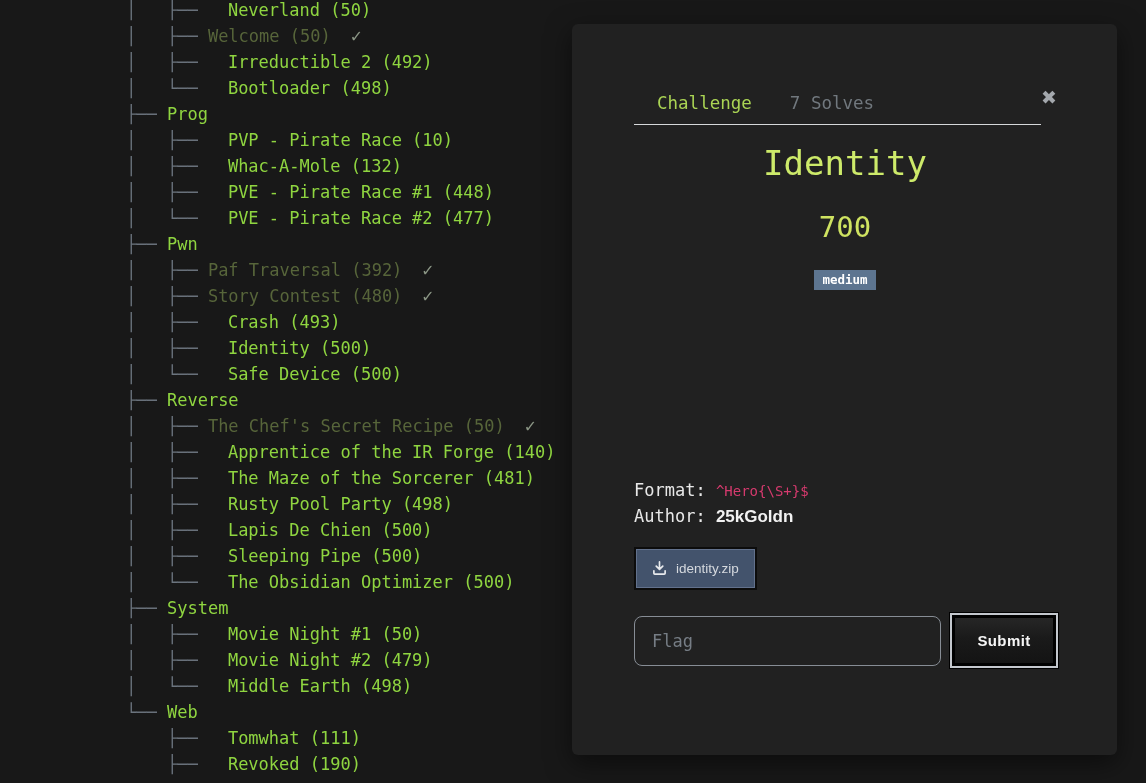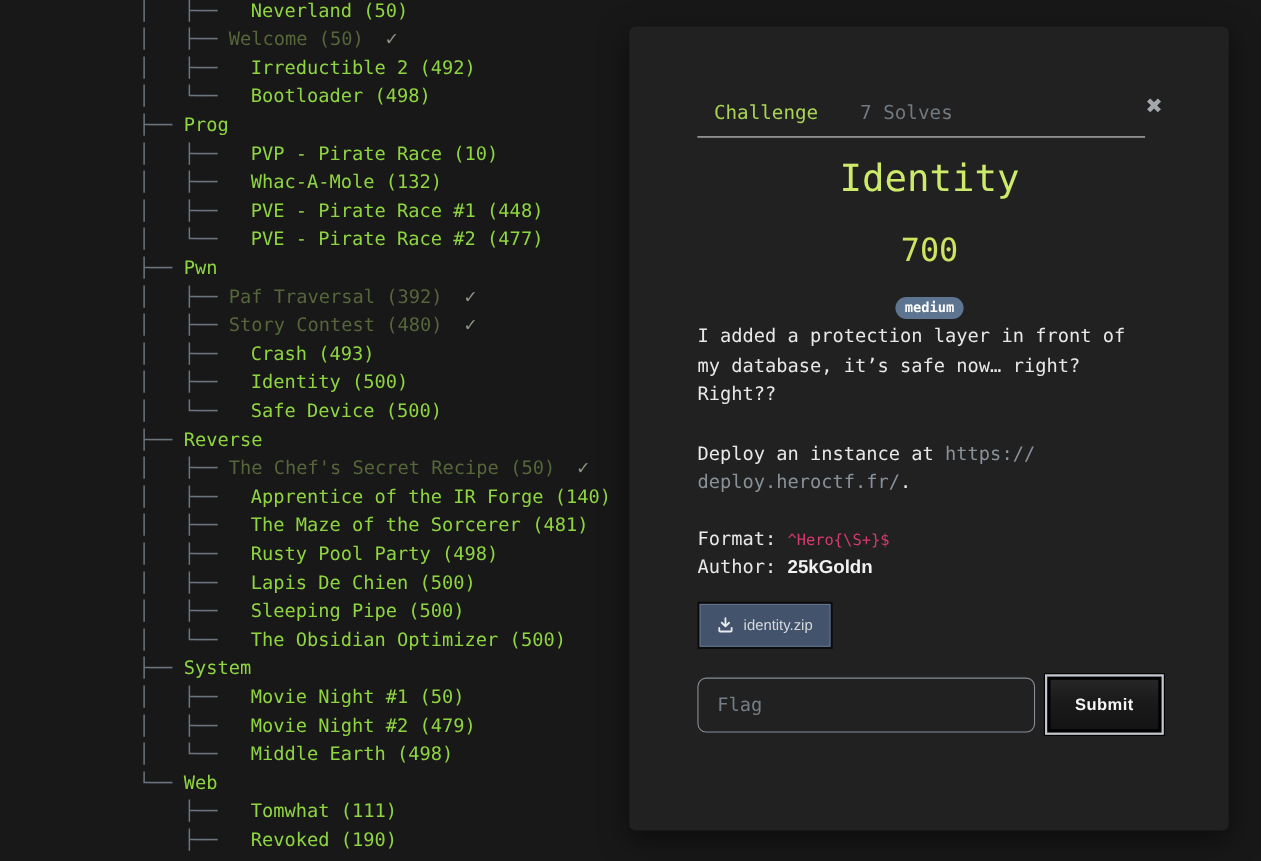--- a/index.html
+++ b/index.html
@@ -32,21 +32,21 @@
     border-radius:6px;
     box-shadow:0 8px 26px rgba(0,0,0,.5);
   }
   .close-btn {
     position:absolute; top:64px; right:60px;
     background:none; border:none; cursor:pointer;
     color:#a4a8ad; font-size:19px; font-weight:bold;
     font-family:"DejaVu Sans", sans-serif; line-height:1;
   }
   .tabs {
-    position:absolute; left:77px; top:69px;
+    position:absolute; left:85px; top:69px;
     display:flex; gap:38px; font-size:17.5px;
   }
   .tab { cursor:pointer; }
   .tab.active { color:#aad454; }
   .tab.inactive { color:#71787e; }
   .tab-underline {
     position:absolute; left:62px; top:100px;
     width:407px; height:1px; background:#d6d8da;
   }
   .challenge-title {
@@ -57,21 +57,21 @@
     position:absolute; left:62px; top:186px; width:422px;
     text-align:center; font-size:29px; color:#cfe361;
   }
   .badge-row {
     position:absolute; left:62px; top:245px; width:422px;
     text-align:center;
   }
   .badge {
     display:inline-block; background:#5d7590; color:#fff;
     font-size:12.5px; font-weight:bold;
-    padding:2px 8px 3px; border-radius:10px;
+    padding:2px 8px 3px; border-radius:0;
   }
   .desc {
     position:absolute; left:62px; top:269px; width:402px;
     font-size:17px; line-height:26.5px; color:#e8e8e8;
   }
   .desc p + p { margin-top:27px; }
   .desc a { color:#8a9199; text-decoration:none; cursor:pointer; }
   .format-line, .author-line {
     position:absolute; left:62px; font-size:17px; color:#e8e8e8;
   }
@@ -139,24 +139,20 @@
   <div class="tab-underline"></div>
 
   <div class="challenge-title">Identity</div>
 
   <div class="challenge-points">700</div>
 
   <div class="badge-row">
     <span class="badge">medium</span>
   </div>
 
-  <div class="desc">
-    <p>I added a protection layer in front of my database, it’s safe now… right? Right??</p>
-    <p><span>Deploy an instance at </span><a><span>https://</span><wbr><span>deploy.heroctf.fr/</span></a><span>.</span></p>
-  </div>
 
   <div class="format-line"><span>Format: </span><code class="regex">^Hero{\S+}$</code></div>
 
   <div class="author-line"><span>Author: </span><span class="author-name">25kGoldn</span></div>
 
   <button class="download-btn">
     <span class="dl-icon">
       <svg width="15" height="15" viewBox="0 0 16 16">
         <path d="M8 1v7.5M4.5 5.5L8 9l3.5-3.5" stroke="#e8eaed" stroke-width="1.8" fill="none" stroke-linecap="round" stroke-linejoin="round"></path>
         <path d="M2 10.5v2.5a1 1 0 0 0 1 1h10a1 1 0 0 0 1-1v-2.5" stroke="#e8eaed" stroke-width="1.8" fill="none" stroke-linecap="round"></path>

